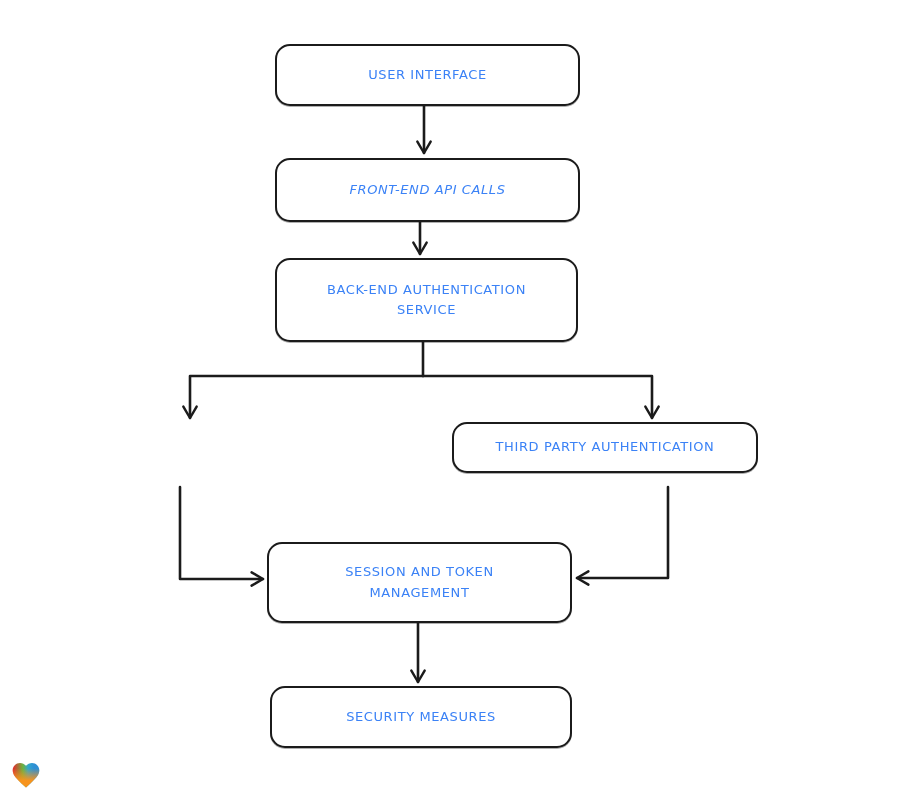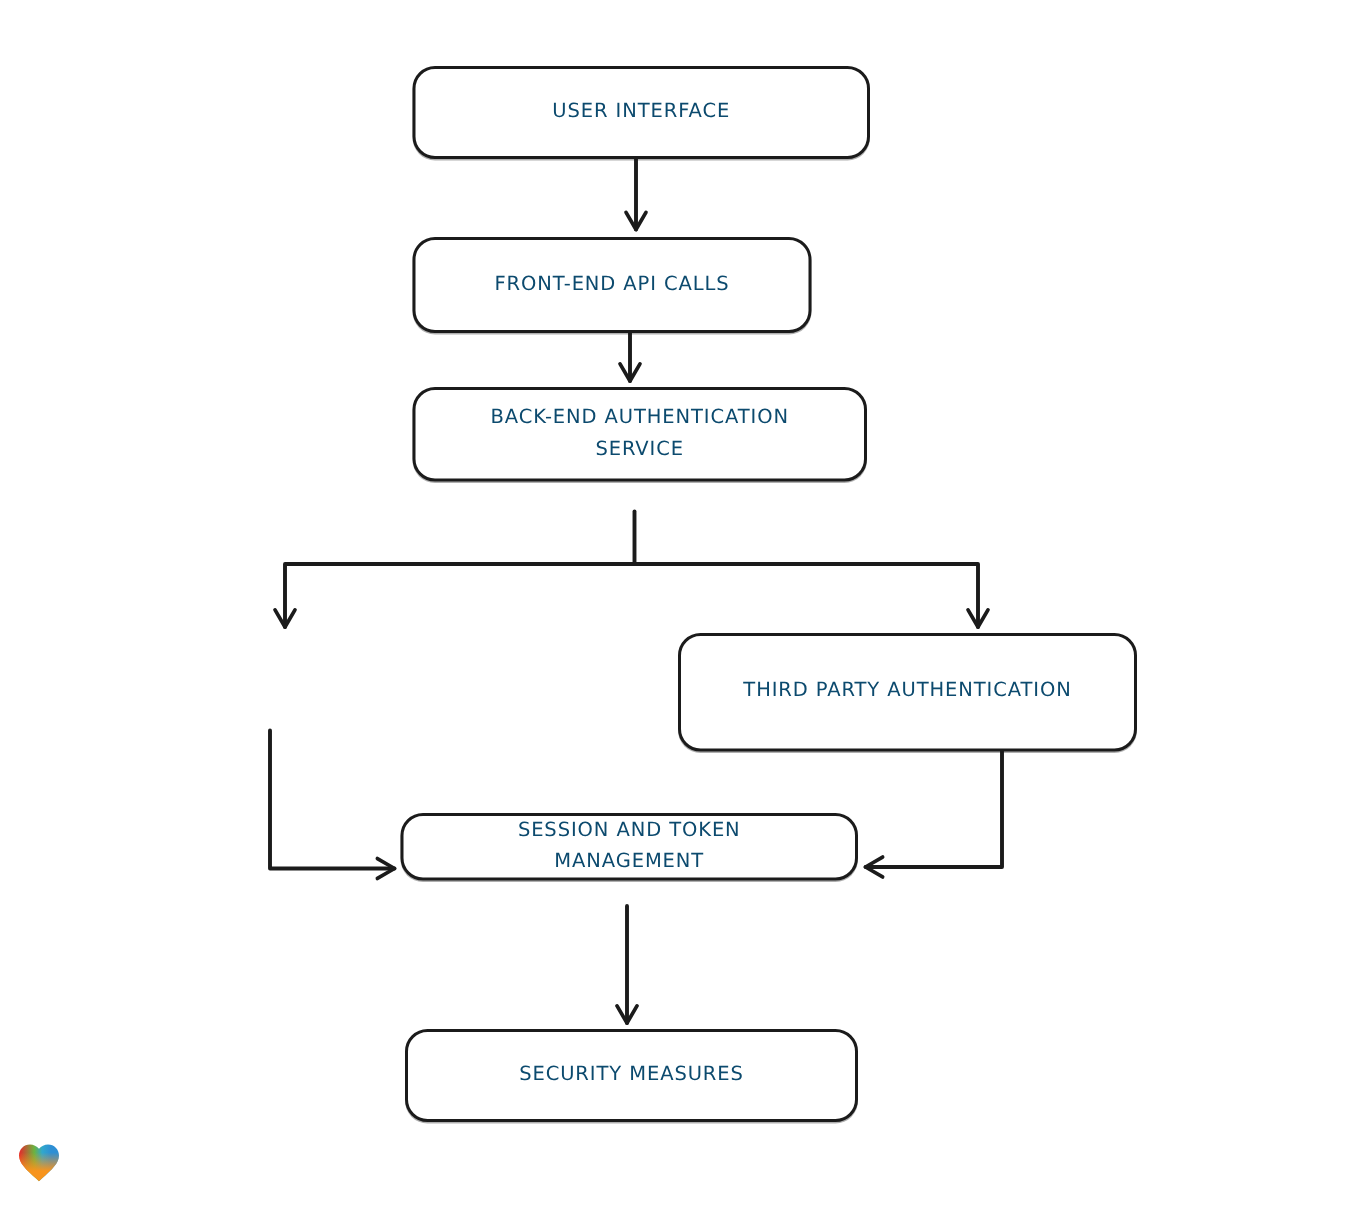--- a/index.html
+++ b/index.html
@@ -31,32 +31,32 @@
     display: flex;
     align-items: center;
     justify-content: center;
     text-align: center;
     box-shadow: 0 1px 0 rgba(27,27,27,0.35);
   }
   .node .label {
     font-size: 13px;
     letter-spacing: 0.6px;
     line-height: 1.55;
-    color: #0c4a6e;
+    color: #3b82f6;
     white-space: pre-line;
     font-variant: small-caps;
     text-transform: none;
   }
   
   .n-ui       { left: 275px; top: 44px;  width: 305px; height: 62px; }
-  .n-frontend { left: 275px; top: 158px; width: 266px; height: 64px; }
-  .n-backend  { left: 275px; top: 258px; width: 303px; height: 63px; }
+  .n-frontend { left: 275px; top: 158px; width: 305px; height: 64px; font-style: italic; }
+  .n-backend  { left: 275px; top: 258px; width: 303px; height: 84px; }
   .n-db       { left: 63px;  top: 422px; width: 309px; height: 66px; }
-  .n-3rd      { left: 452px; top: 422px; width: 306px; height: 79px; }
-  .n-session  { left: 267px; top: 542px; width: 305px; height: 45px; }
+  .n-3rd      { left: 452px; top: 422px; width: 306px; height: 51px; }
+  .n-session  { left: 267px; top: 542px; width: 305px; height: 81px; }
   .n-security { left: 270px; top: 686px; width: 302px; height: 62px; justify-content: center; }
   .brand {
     position: absolute;
     left: 9px;
     top: 759px;
     width: 34px;
     height: 32px;
     z-index: 3;
     cursor: pointer;
   }

